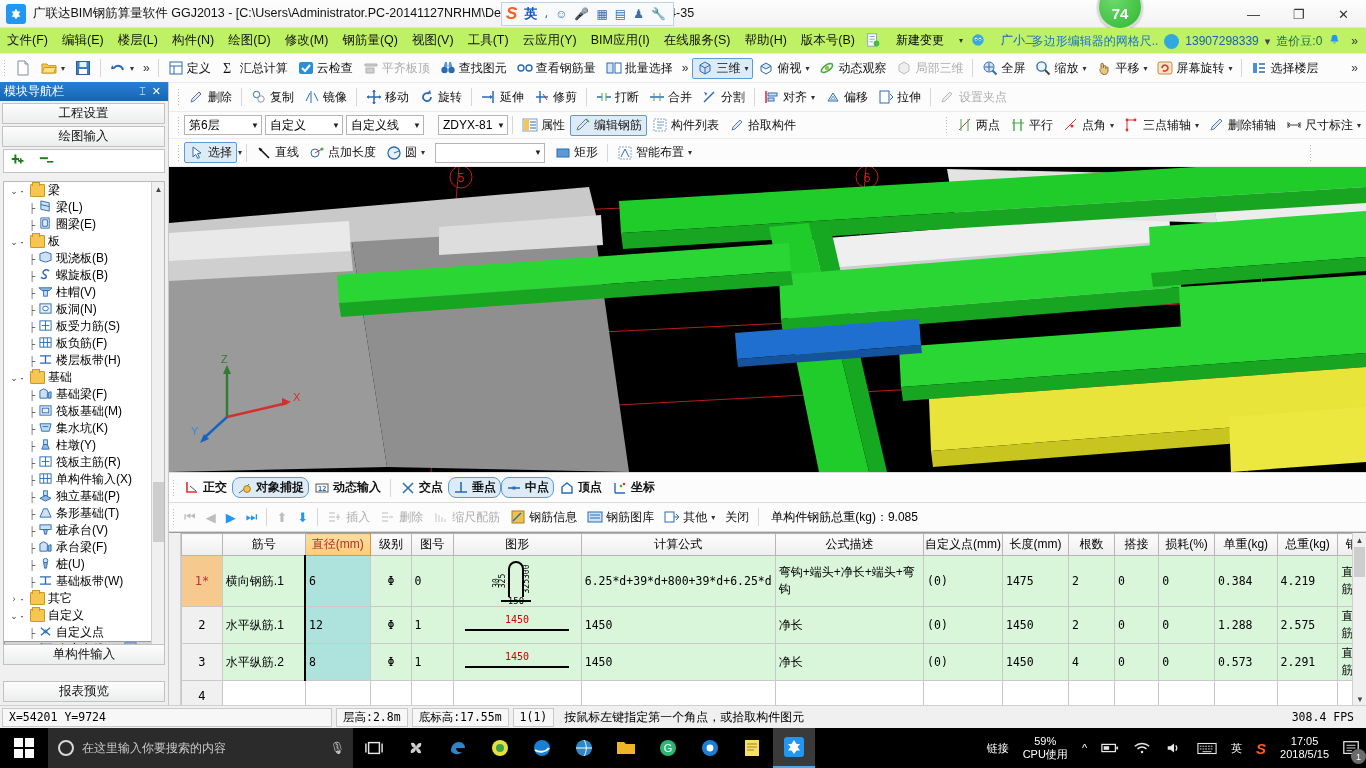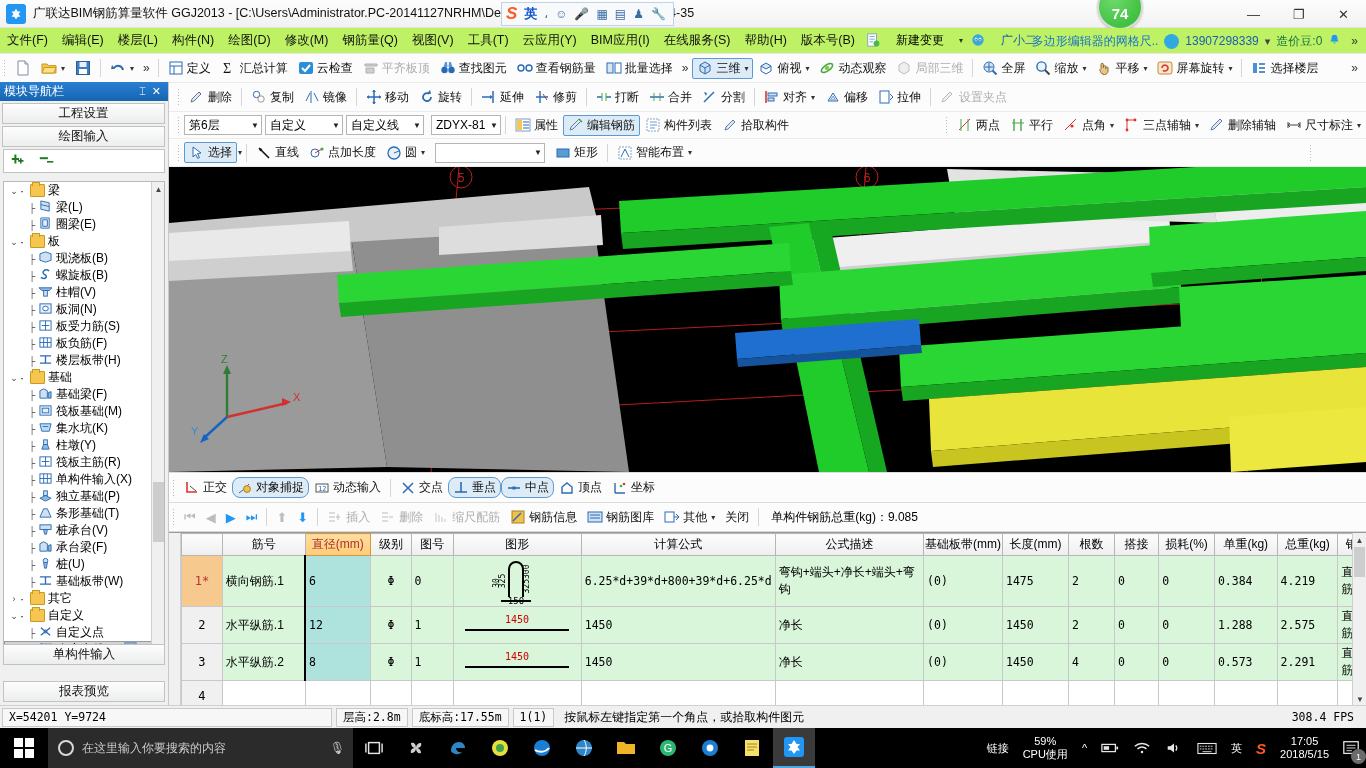--- a/index.html
+++ b/index.html
@@ -105,21 +105,21 @@
   .sb-bot{ position:absolute; left:3px; bottom:0; width:162px;}
 
   
   .viewport{ position:absolute; left:169px; top:167px; width:1197px; height:305px;
     background:#000; overflow:hidden;}
 
   
   .snapbar{ position:absolute; left:169px; top:472px; width:1197px; height:31px;
     background:#fcfcfc; border-top:1px solid #dcdcdc; border-bottom:1px solid #dcdcdc;
     display:flex; align-items:center;}
-  .snapbar .tbtn{ font-size:12px;}
+  .snapbar .tbtn{ font-size:12px;font-weight:bold;}
   .sb-on{ background:#ddebf7; border:1px solid #5b9bd5; border-radius:8px; padding:1px 4px;}
 
   
   .rebarbar{ position:absolute; left:169px; top:503px; width:1197px; height:29px;
     background:#fcfcfc; border-bottom:1px solid #d7d7d7; display:flex; align-items:center;}
   .nav-ic{ color:#2196f3; font-size:13px; padding:0 5px;}
   .nav-ic.dis{ color:#bdbdbd;}
   .totalw{ font-size:12px; color:#000; margin-left:8px;}
 
   
@@ -592,21 +592,21 @@
       <span class="cb-arrow">▼</span>
     </div>
     <div class="combo" style="width:78px;margin-left:3px;">
       <span>自定义</span>
       <span class="cb-arrow">▼</span>
     </div>
     <div class="combo" style="width:78px;margin-left:3px;">
       <span>自定义线</span>
       <span class="cb-arrow">▼</span>
     </div>
-    <div class="combo" style="width:70px;margin-left:7px;">
+    <div class="combo" style="width:70px;margin-left:14px;">
       <span>ZDYX-81</span>
       <span class="cb-arrow">▼</span>
     </div>
     <span class="sep"></span>
     <div class="tbtn">
       <span class="ic">
           <svg width="16" height="16" viewBox="0 0 16 16">
             <rect x="1" y="2" width="14" height="12" fill="#fff" stroke="#7a9ec0"></rect>
             <rect x="2" y="3" width="5" height="10" fill="#f6c651"></rect>
             <path d="M8 5h6M8 8h6M8 11h6" stroke="#2a6bb5"></path>
@@ -1304,21 +1304,21 @@
         <thead>
           <tr>
             <th></th>
             <th>筋号</th>
             <th class="hl">直径(mm)</th>
             <th>级别</th>
             <th>图号</th>
             <th>图形</th>
             <th>计算公式</th>
             <th>公式描述</th>
-            <th>基础板带(mm)</th>
+            <th>自定义点(mm)</th>
             <th>长度(mm)</th>
             <th>根数</th>
             <th>搭接</th>
             <th>损耗(%)</th>
             <th>单重(kg)</th>
             <th>总重(kg)</th>
             <th>钢</th>
           </tr>
         </thead>
         <tbody>

